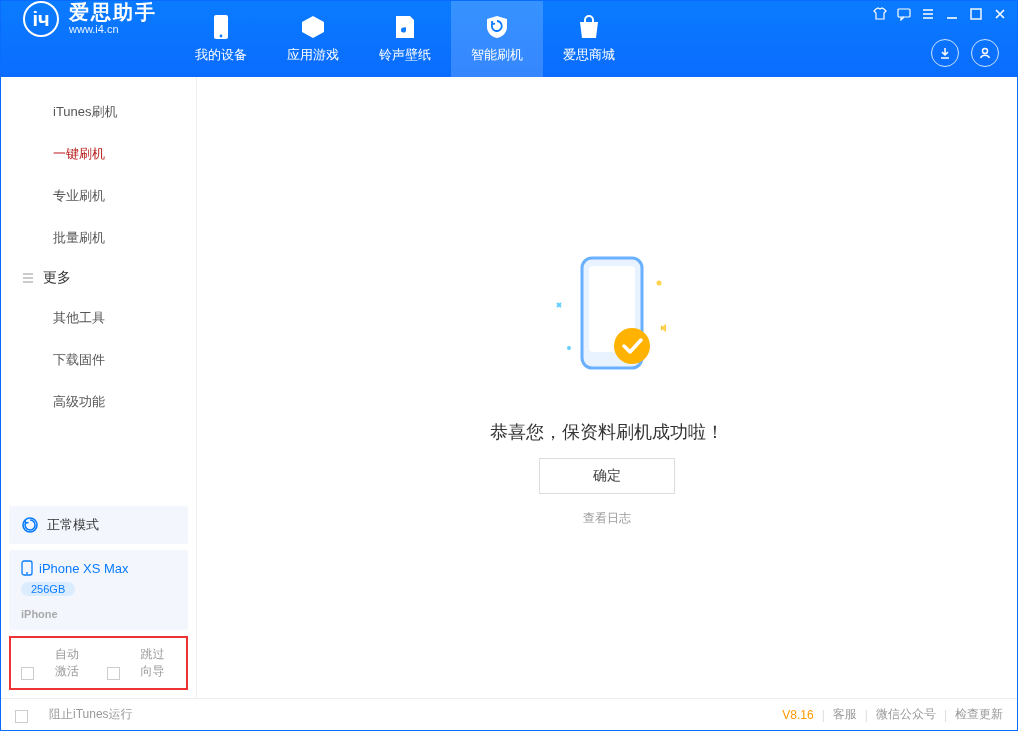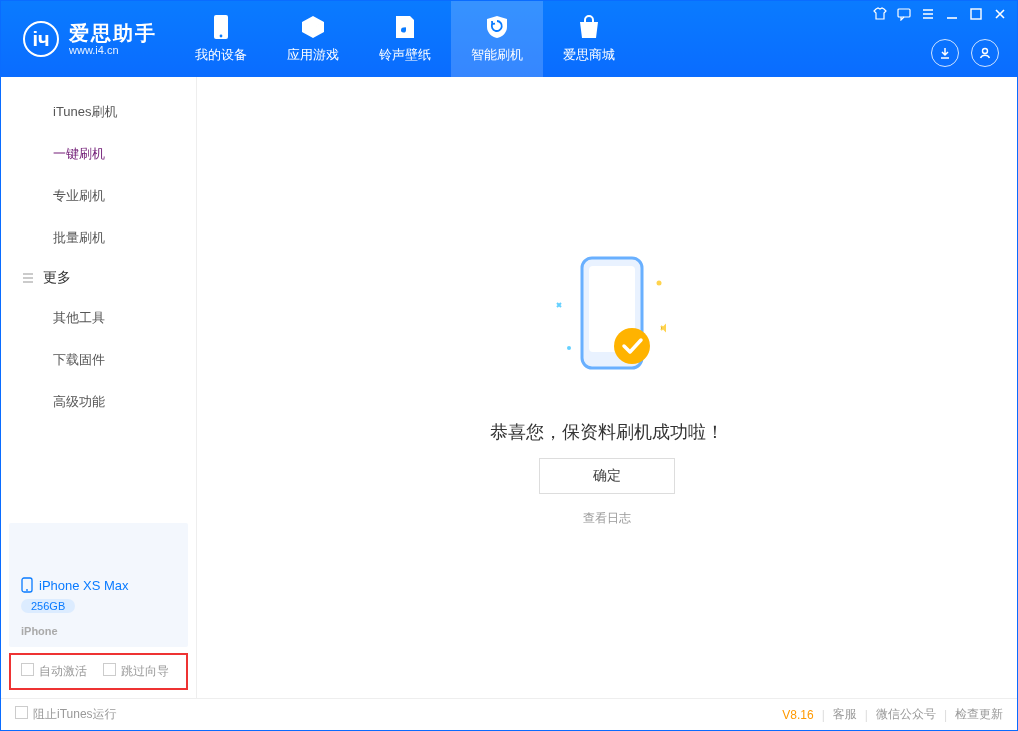--- a/index.html
+++ b/index.html
@@ -1,20 +1,20 @@
 <!DOCTYPE html>
 <html><head>
 <meta charset="utf-8">
 <style>
 * { margin: 0; padding: 0; box-sizing: border-box; font-family: "Microsoft YaHei", Arial, sans-serif; }
 body { background: #fff; }
 .window { width: 1018px; height: 731px; border: 1px solid #0a6cff; display: flex; flex-direction: column; }
 
 .titlebar { height: 76px; background: linear-gradient(to bottom, #0a7bff, #0a6cff); display: flex; align-items: stretch; color: #fff; position: relative; }
-.logo-area { display: flex; align-items: center; padding: 0 18px 0 22px; gap: 10px; }
+.logo-area { display: flex; padding: 0 18px 0 22px; gap: 10px; }
 .logo-circle { width: 36px; height: 36px; border: 2px solid #fff; border-radius: 50%; display: flex; align-items: center; justify-content: center; font-weight: bold; font-size: 20px; }
 .logo-text { display: flex; flex-direction: column; line-height: 1.1; }
 .logo-text .big { font-size: 20px; font-weight: 700; letter-spacing: 2px; }
 .logo-text .small { font-size: 11px; opacity: .9; }
 
 .nav { display: flex; align-items: stretch; }
 .nav-item { width: 92px; display: flex; flex-direction: column; align-items: center; justify-content: center; cursor: pointer; font-size: 13px; gap: 6px; }
 .nav-item.active { background: rgba(255,255,255,.18); }
 .nav-icon { width: 26px; height: 26px; display: flex; align-items: center; justify-content: center; }
 
@@ -22,32 +22,32 @@
 .title-right svg, .title-right .win-btn { cursor: pointer; }
 .win-btn { width: 14px; height: 14px; display: flex; align-items: center; justify-content: center; color: #fff; font-size: 14px; }
 .circle-btns { position: absolute; right: 18px; bottom: 10px; display: flex; gap: 12px; }
 .circle-btn { width: 28px; height: 28px; border: 1.5px solid rgba(255,255,255,.8); border-radius: 50%; display: flex; align-items: center; justify-content: center; cursor: pointer; }
 
 .body { flex: 1; display: flex; min-height: 0; }
 .sidebar { width: 196px; border-right: 1px solid #eee; display: flex; flex-direction: column; }
 .side-scroll { flex: 1; overflow: auto; padding-top: 14px; }
 .side-header { display: flex; align-items: center; gap: 8px; padding: 10px 20px; font-size: 14px; color: #333; }
 .side-item { padding: 12px 20px 12px 52px; font-size: 13px; color: #555; cursor: pointer; }
-.side-item.active { color: #701a75; }
+.side-item.active { color: #b91c1c; }
 
 .side-bottom { padding: 8px; }
 .status-card, .device-card { background: #f3f7fd; border-radius: 2px; padding: 10px 12px; margin-bottom: 6px; font-size: 13px; color: #333; }
 .status-card { display: flex; align-items: center; gap: 8px; }
-.device-card .name { color: #0a7bff; font-weight: 500; display: flex; align-items: center; gap: 6px; margin-top: 44px; }
+.device-card .name { color: #0a7bff; font-weight: 500; display: flex; align-items: center; gap: 6px; }
 .device-card .badge { display: inline-block; background: #dcecff; color: #0a7bff; border-radius: 10px; padding: 1px 10px; font-size: 11px; margin-top: 6px; }
 .device-card .type { color: #aaa; font-size: 11px; margin-top: 12px; font-weight: bold; }
 
 .checkbox-row { border: 2px solid #e33; padding: 8px 10px; margin: 4px 0 0 0; font-size: 12px; color: #999; display: flex; gap: 16px; align-items: center; }
 .chk { width: 13px; height: 13px; border: 1px solid #ccc; background: #fff; display: inline-block; flex-shrink: 0; }
-.chk-wrap { display: flex; align-items: flex-start; gap: 5px; }
+.chk-wrap { display: flex; align-items: flex-end; gap: 21px; }
 
 .main { flex: 1; position: relative; display: flex; flex-direction: column; align-items: center; justify-content: center; }
 .dev-illus { margin-bottom: 28px; position: relative; }
 .msg { font-size: 18px; color: #333; margin-bottom: 14px; }
 .ok-btn { width: 136px; height: 36px; border: 1px solid #ddd; background: #fff; font-size: 14px; color: #444; cursor: pointer; margin-bottom: 16px; }
 .log-link { font-size: 12px; color: #999; cursor: pointer; }
 
 .footer { height: 32px; border-top: 1px solid #eee; display: flex; align-items: center; padding: 0 14px; font-size: 12px; color: #999; }
 .footer .left { display: flex; align-items: center; gap: 6px; }
 .footer .right { margin-left: auto; display: flex; align-items: center; gap: 8px; }
@@ -180,20 +180,28 @@
               <path d="M2 3 H12 M2 7 H12 M2 11 H12" stroke="#bbb" stroke-width="1.6"></path>
             </svg>
           <span>更多</span>
         </div>
         <div class="side-item">其他工具</div>
         <div class="side-item">下载固件</div>
         <div class="side-item">高级功能</div>
       </div>
 
       <div class="side-bottom">
+        <div class="status-card">
+          <svg width="18" height="18" viewBox="0 0 18 18">
+              <circle cx="9" cy="9" r="7" fill="none" stroke="#0a7bff" stroke-width="1.6"></circle>
+              <path d="M9 4 A5 5 0 1 1 4.5 7" fill="none" stroke="#0a7bff" stroke-width="1.6"></path>
+              <path d="M4 4 L4.5 7 L7.5 6.5" fill="none" stroke="#0a7bff" stroke-width="1.6"></path>
+            </svg>
+          <span>正常模式</span>
+        </div>
         <div class="device-card">
           <div class="name">
             <svg width="12" height="16" viewBox="0 0 12 16">
                 <rect x="1" y="1" width="10" height="14" rx="2" fill="none" stroke="#0a7bff" stroke-width="1.3"></rect>
                 <circle cx="6" cy="13" r=".9" fill="#0a7bff"></circle>
               </svg>
             <span>iPhone XS Max</span>
           </div>
           <span class="badge">256GB</span>
           <div class="type">iPhone</div>

